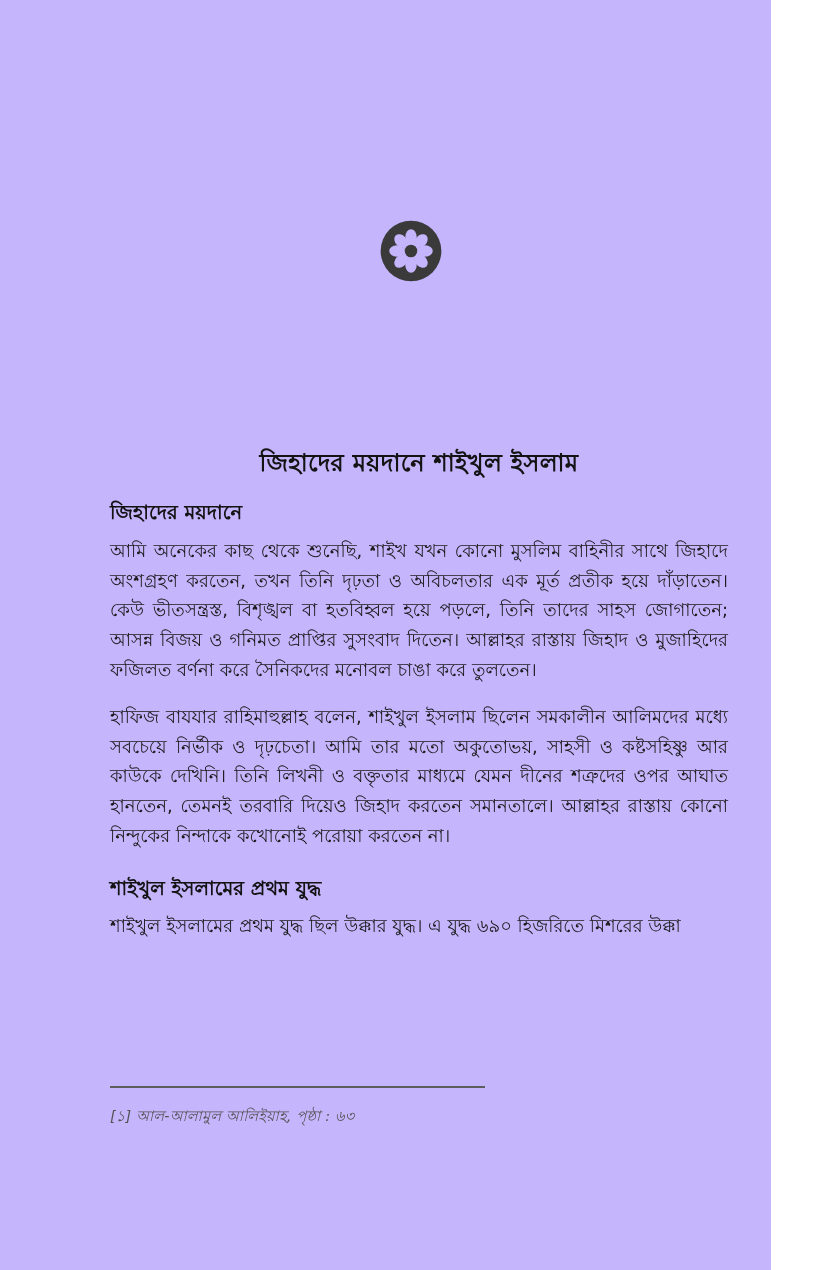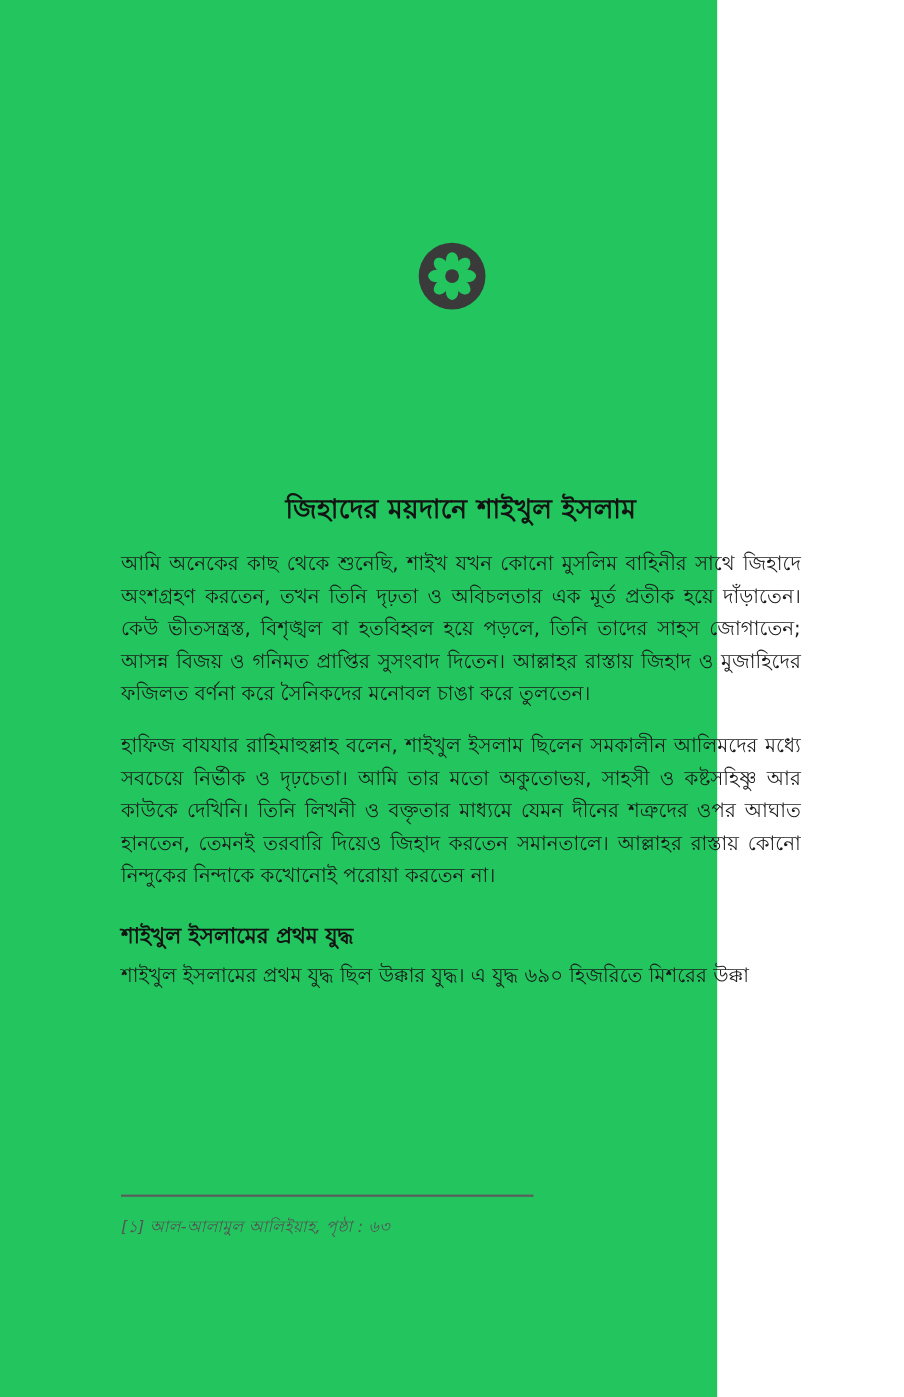--- a/index.html
+++ b/index.html
@@ -12,23 +12,23 @@
     height: 1270px;
     position: relative;
     font-family: "Liberation Serif", "DejaVu Serif", serif;
     color: #1a1a1a;
     overflow: hidden;
   }
 
   .page {
     position: absolute;
     inset: 0;
-    width: 652px;
+    width: 771px;
     height: 1270px;
-    background: #22c55e;
+    background: #c4b5fd;
   }
 
   
   .ornament-wrap {
     position: absolute;
     top: 218px;
     left: 0;
     width: 822px;
     display: flex;
     justify-content: center;
@@ -149,20 +149,21 @@
       </defs>
       <rect x="0" y="0" width="100" height="100" fill="#3a3a3a" mask="url(#petalmask)"></rect>
       <circle cx="50" cy="50" r="9.5" fill="#3a3a3a"></circle>
     </svg>
   </div>
 
   <h1 class="chapter-title">জিহাদের ময়দানে শাইখুল ইসলাম</h1>
 
   <div class="content">
 
+    <h2 class="subheading">জিহাদের ময়দানে</h2>
 
     <p class="body-par">আমি অনেকের কাছ থেকে শুনেছি, শাইখ যখন কোনো মুসলিম বাহিনীর সাথে জিহাদে অংশগ্রহণ করতেন, তখন তিনি দৃঢ়তা ও অবিচলতার এক মূর্ত প্রতীক হয়ে দাঁড়াতেন। কেউ ভীতসন্ত্রস্ত, বিশৃঙ্খল বা হতবিহ্বল হয়ে পড়লে, তিনি তাদের সাহস জোগাতেন; আসন্ন বিজয় ও গনিমত প্রাপ্তির সুসংবাদ দিতেন। আল্লাহর রাস্তায় জিহাদ ও মুজাহিদের ফজিলত বর্ণনা করে সৈনিকদের মনোবল চাঙা করে তুলতেন।</p>
 
     <p class="body-par">হাফিজ বাযযার রাহিমাহুল্লাহ বলেন, শাইখুল ইসলাম ছিলেন সমকালীন আলিমদের মধ্যে সবচেয়ে নির্ভীক ও দৃঢ়চেতা। আমি তার মতো অকুতোভয়, সাহসী ও কষ্টসহিষ্ণু আর কাউকে দেখিনি। তিনি লিখনী ও বক্তৃতার মাধ্যমে যেমন দীনের শত্রুদের ওপর আঘাত হানতেন, তেমনই তরবারি দিয়েও জিহাদ করতেন সমানতালে। আল্লাহর রাস্তায় কোনো নিন্দুকের নিন্দাকে কখোনোই পরোয়া করতেন না।</p>
 
 
     <h2 class="subheading second">শাইখুল ইসলামের প্রথম যুদ্ধ</h2>
 
     <p class="body-par last">শাইখুল ইসলামের প্রথম যুদ্ধ ছিল উক্কার যুদ্ধ। এ যুদ্ধ ৬৯০ হিজরিতে মিশরের উক্কা</p>
 

